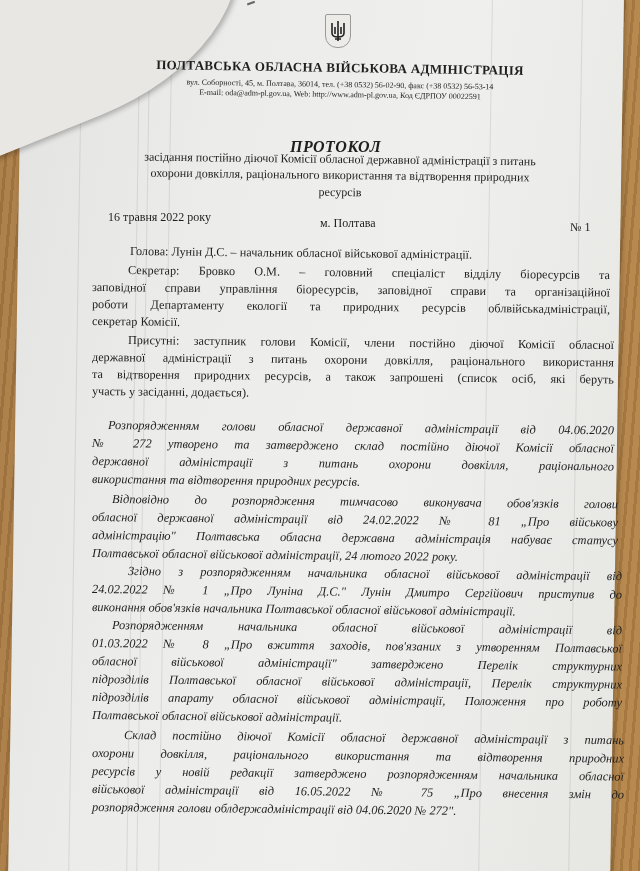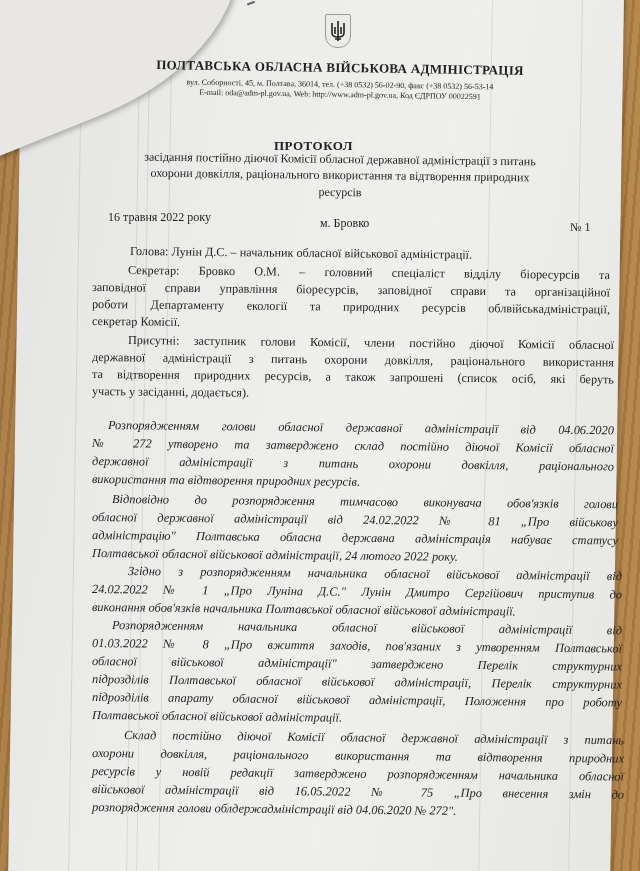--- a/index.html
+++ b/index.html
@@ -50,21 +50,21 @@
   .org-title {
     position: absolute; left: 150px; top: 60px; width: 380px;
     font-size: 13px; font-weight: bold; letter-spacing: 0.3px; text-align: center;
     transform: rotate(0.9deg);
   }
   .org-line {
     position: absolute; left: 150px; width: 380px; font-size: 8px; text-align: center;
     transform: rotate(0.9deg);
   }
   .doc-title {
-    position: absolute; left: 274px; top: 138px; font-size: 13px; font-weight: bold; letter-spacing: 0.5px;
+    position: absolute; left: 290px; top: 138px; font-size: 16px; font-weight: bold; letter-spacing: 0.5px; font-style: italic;
   }
   .subtitle-line {
     position: absolute; font-size: 12px; text-align: center; width: 480px; left: 100px;
     transform: rotate(0.7deg);
   }
   .meta-row { position: absolute; font-size: 12px; }
   .pline {
     position: absolute; font-size: 12.2px; white-space: nowrap;
     text-align: justify; text-align-last: justify;
     transform: rotate(0.6deg);
@@ -99,21 +99,21 @@
   <div class="org-title">ПОЛТАВСЬКА ОБЛАСНА ВІЙСЬКОВА АДМІНІСТРАЦІЯ</div>
   <div class="org-line" style="top:80px">вул. Соборності, 45, м. Полтава, 36014, тел. (+38 0532) 56-02-90, факс (+38 0532) 56-53-14</div>
   <div class="org-line" style="top:90px">E-mail: oda@adm-pl.gov.ua, Web: http://www.adm-pl.gov.ua, Код ЄДРПОУ 00022591</div>
 
   <div class="doc-title">ПРОТОКОЛ</div>
   <div class="subtitle-line" style="top:152px">засідання постійно діючої Комісії обласної державної адміністрації з питань</div>
   <div class="subtitle-line" style="top:168px">охорони довкілля, раціонального використання та відтворення природних</div>
   <div class="subtitle-line" style="top:185px">ресурсів</div>
 
   <div class="meta-row" style="left:108px;top:210px">16 травня 2022 року</div>
-  <div class="meta-row" style="left:320px;top:216px">м. Бровко</div>
+  <div class="meta-row" style="left:320px;top:216px">м. Полтава</div>
   <div class="meta-row" style="left:570px;top:220px">№ 1</div>
 
   <div class="pline last" style="left:130px;top:244px;width:420px">Голова: Лунін Д.С. – начальник обласної військової адміністрації.</div>
 
   <div class="pline" style="left:128px;top:263px;width:482px">Секретар:  Бровко  О.М.  –  головний  спеціаліст  відділу  біоресурсів  та</div>
   <div class="pline" style="left:92px;top:280px;width:518px">заповідної справи управління біоресурсів, заповідної справи та організаційної</div>
   <div class="pline" style="left:92px;top:297px;width:518px">роботи Департаменту екології та природних ресурсів облвійськадміністрації,</div>
   <div class="pline last" style="left:92px;top:314px;width:200px">секретар Комісії.</div>
 
   <div class="pline" style="left:128px;top:333px;width:486px">Присутні: заступник голови Комісії, члени постійно діючої Комісії обласної</div>

